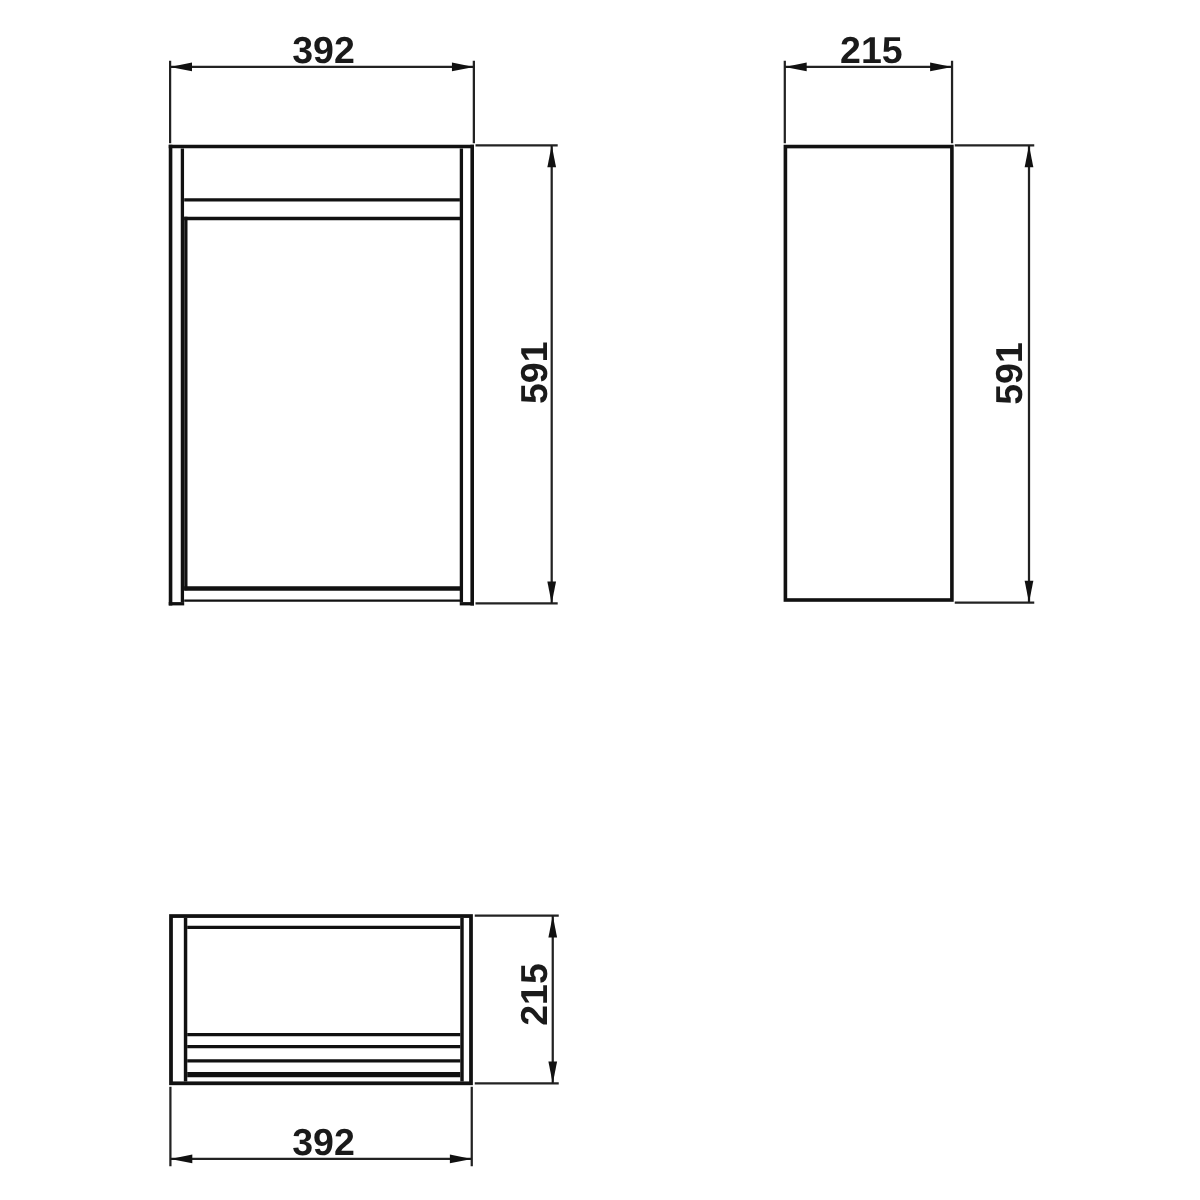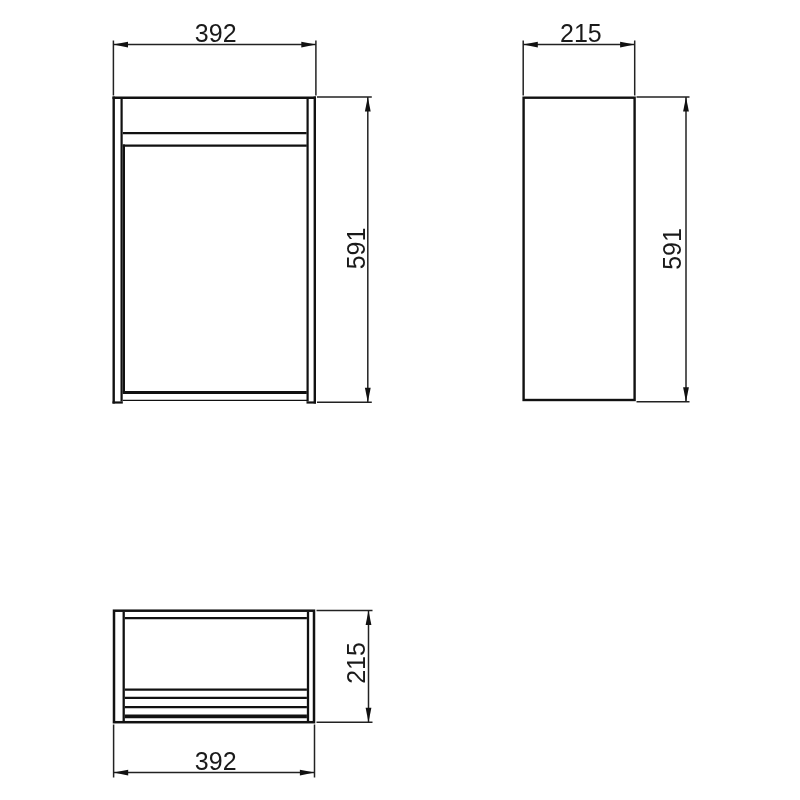--- a/index.html
+++ b/index.html
@@ -1,16 +1,16 @@
 <!DOCTYPE html>
 <html><head>
 <meta charset="utf-8">
 <style>
   html,body{margin:0;padding:0;background:#ffffff;}
-  .page{width:800px;height:800px;position:relative;background:#ffffff;}
+  .page{width:800px;height:800px;position:relative;background:#ffffff;font-weight:bold;}
   text{font-family:"Liberation Sans",sans-serif;fill:#1a1a1a;}
 </style>
 </head>
 <body>
 <div class="page">
 <svg width="800" height="800" viewBox="0 0 800 800" xmlns="http://www.w3.org/2000/svg">
 
   <rect x="0" y="0" width="800" height="800" fill="#ffffff"></rect>
 
   <g stroke="#111111" stroke-width="2.4" fill="none">

